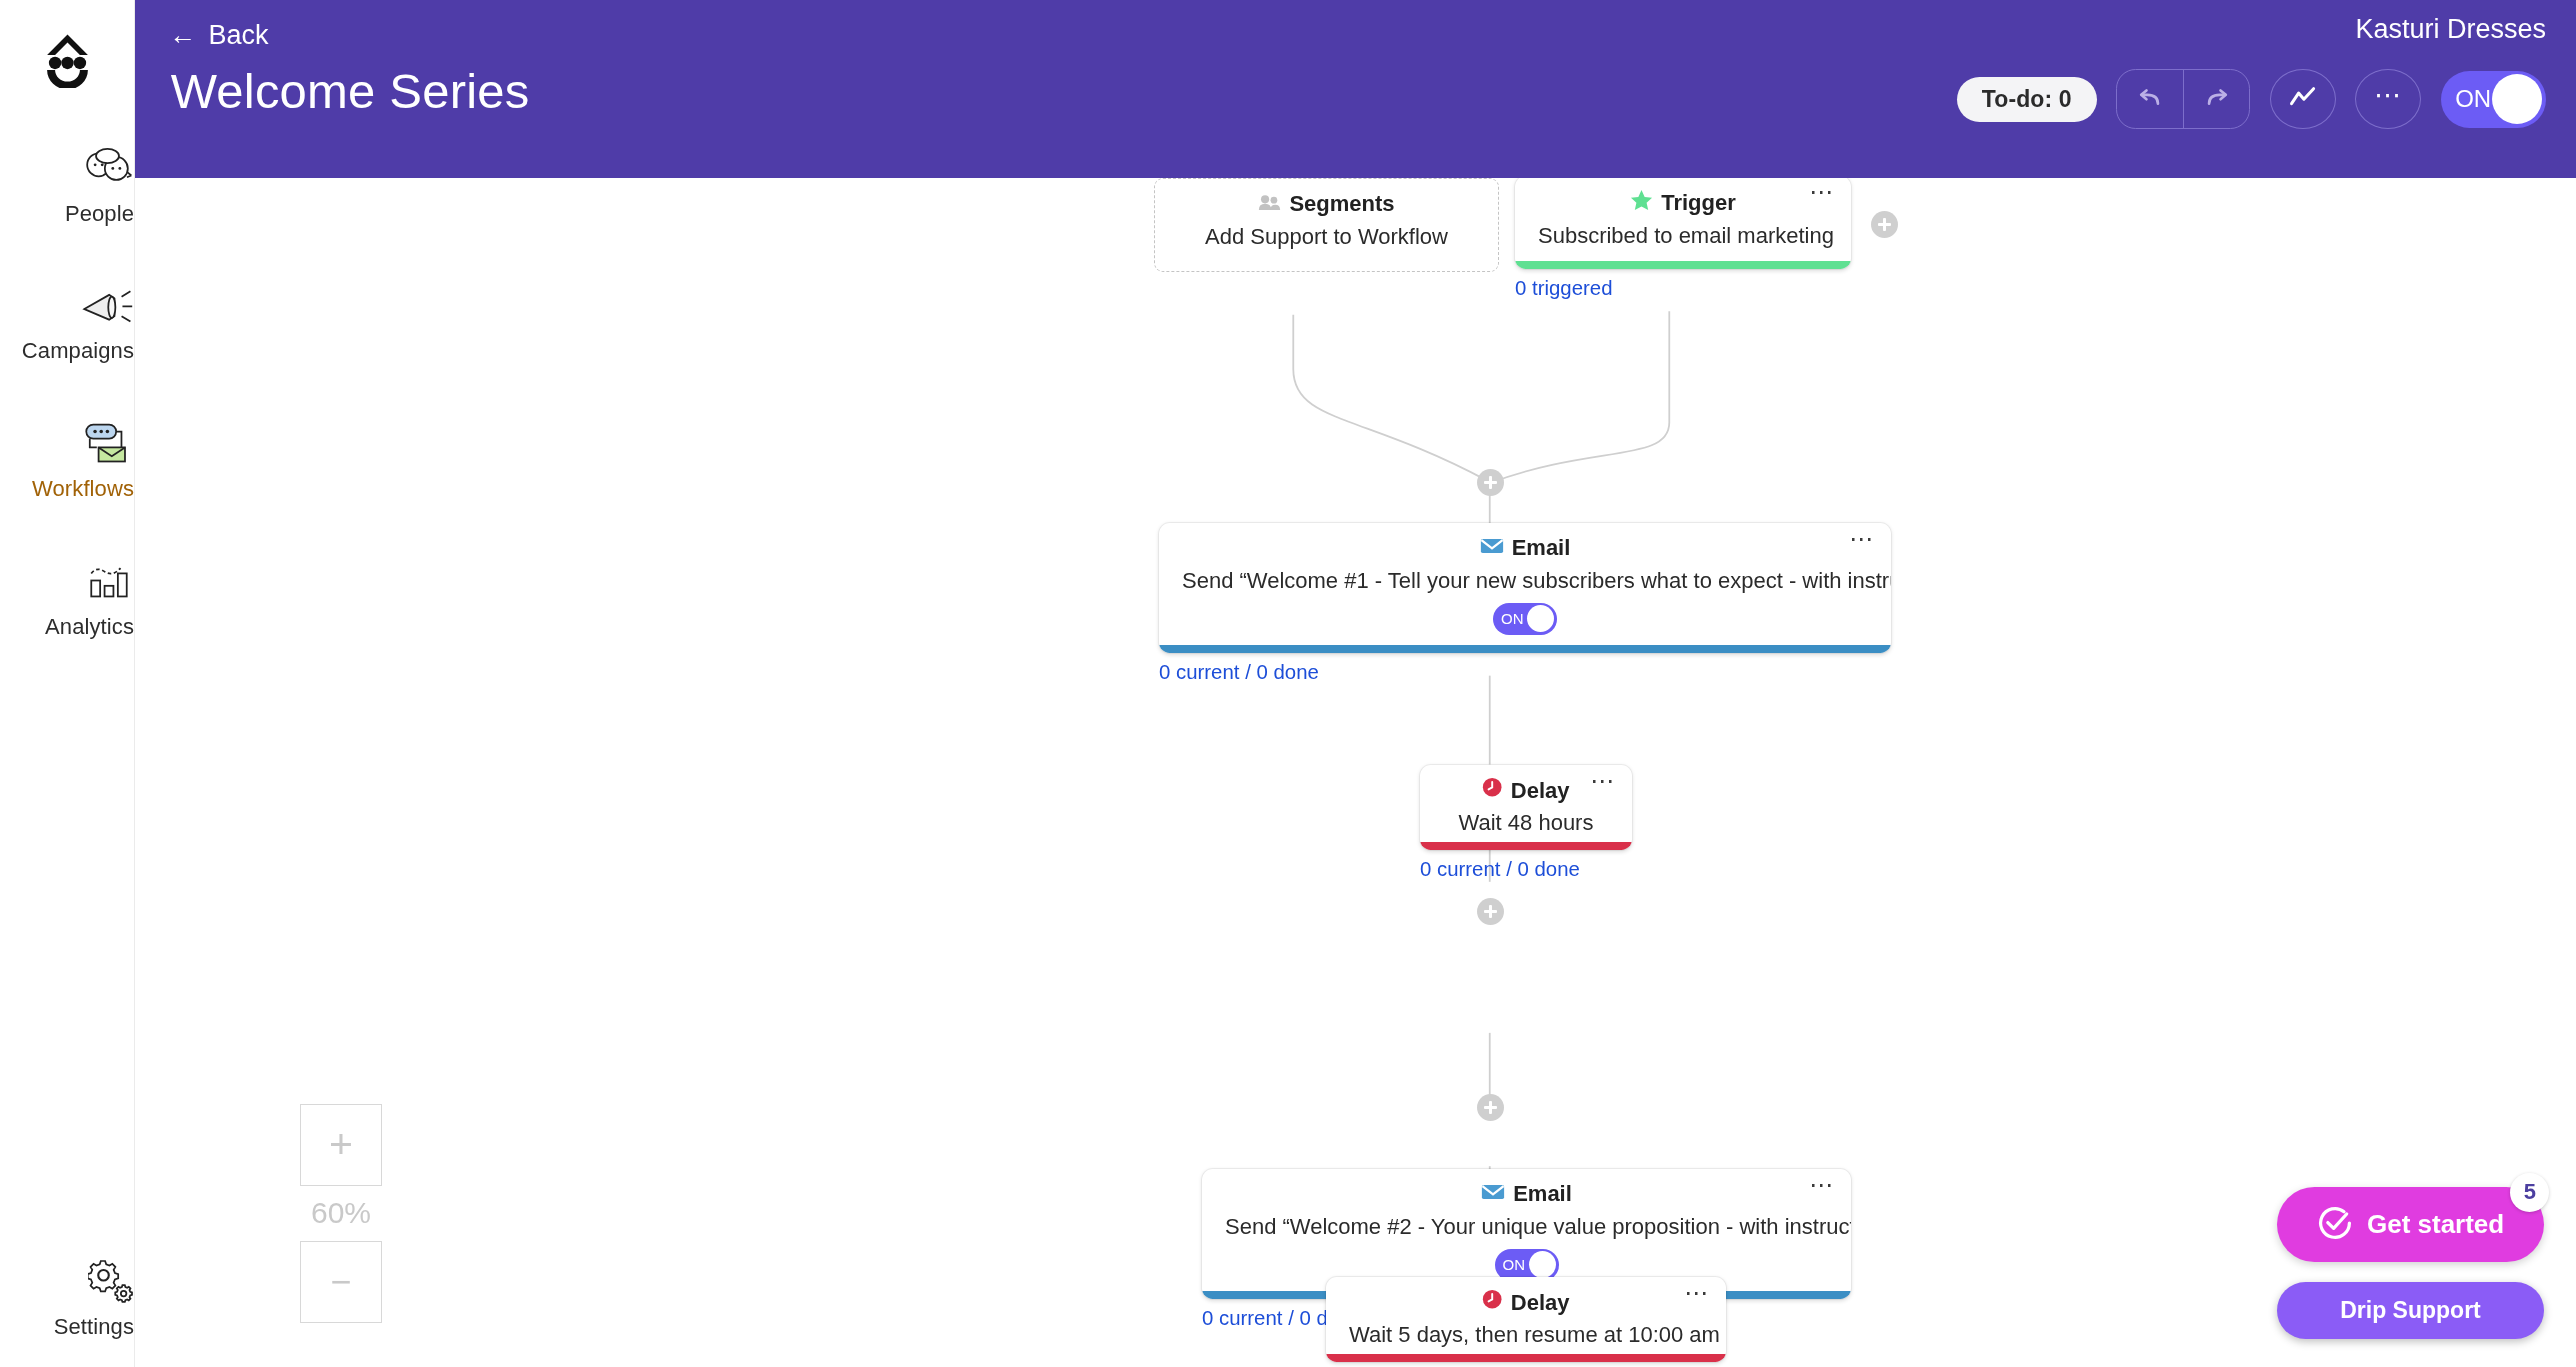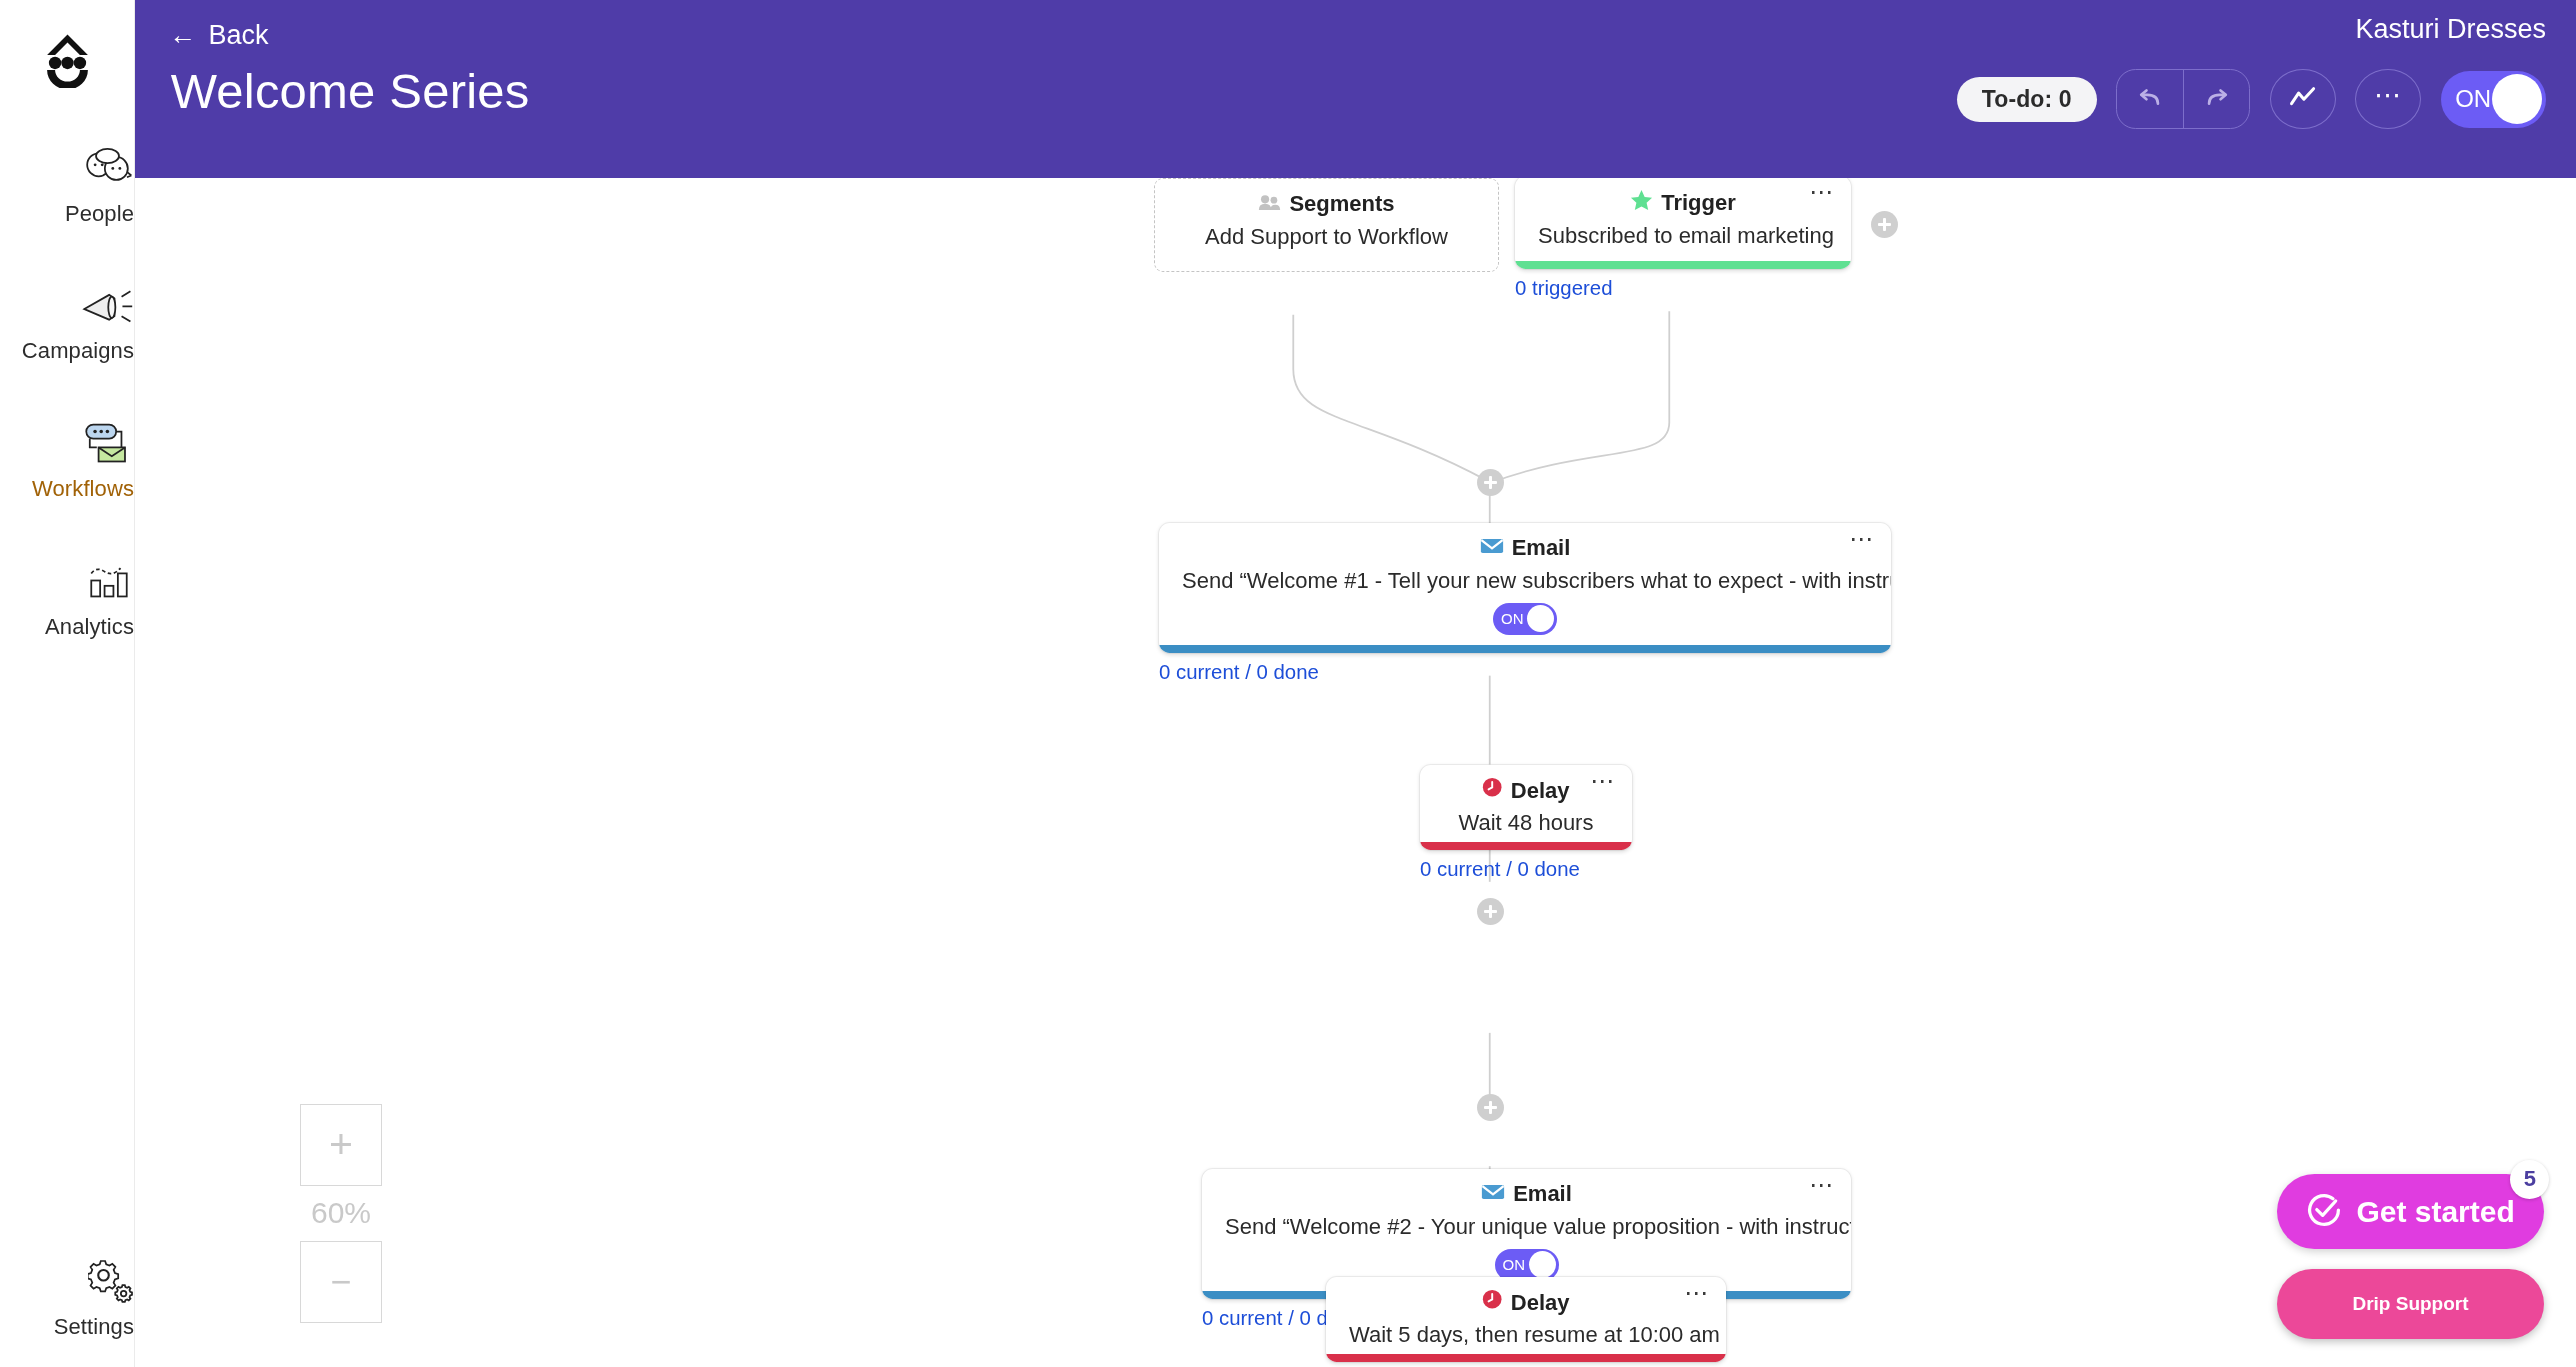--- a/index.html
+++ b/index.html
@@ -148,32 +148,32 @@
   #zoomlevel { text-align:center; font-size: 30px; color:#c9c9c9; padding: 10.7px 0 10.7px; }
 
   
   #floaters { position:absolute; right: 32px; bottom: 28.4px; width: 267px; }
   #getstarted {
     position:relative; background:#e03ce0; border-radius: 888px;
     height: 75px; display:flex; align-items:center; justify-content:center; gap: 14.2px;
     cursor:pointer; box-shadow: 0 2.7px 9px rgba(0,0,0,.18);
     margin-bottom: 19.6px;
   }
-  #getstarted .label { color:#fff; font-size: 30px; font-weight: 700; }
+  #getstarted .label { color:#fff; font-size: 26px; font-weight: 700; }
   .gs-badge {
     position:absolute; top: -14.2px; right: -5.3px;
     width: 39px; height: 39px; border-radius:50%; background:#fff;
     color:#4c3fa0; font-size: 22px; font-weight:700;
     display:flex; align-items:center; justify-content:center;
     box-shadow: 0 0.9px 3.6px rgba(0,0,0,.2);
   }
   #dripsupport {
-    background:#ec4899; border-radius: 888px; height: 70px;
+    background:#8b5cf6; border-radius: 888px; height: 57px;
     display:flex; align-items:center; justify-content:center;
-    color:#fff; font-size: 19px; font-weight: 700; cursor:pointer;
+    color:#fff; font-size: 23px; font-weight: 700; cursor:pointer;
     box-shadow: 0 2.7px 9px rgba(0,0,0,.25);
   }
 </style>
 </head>
 <body>
 
 <div id="app">
 
   <div id="sidebar">
 

